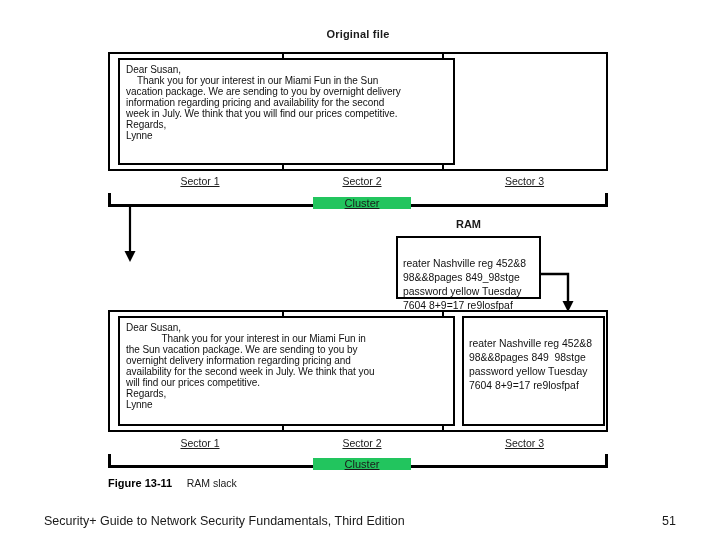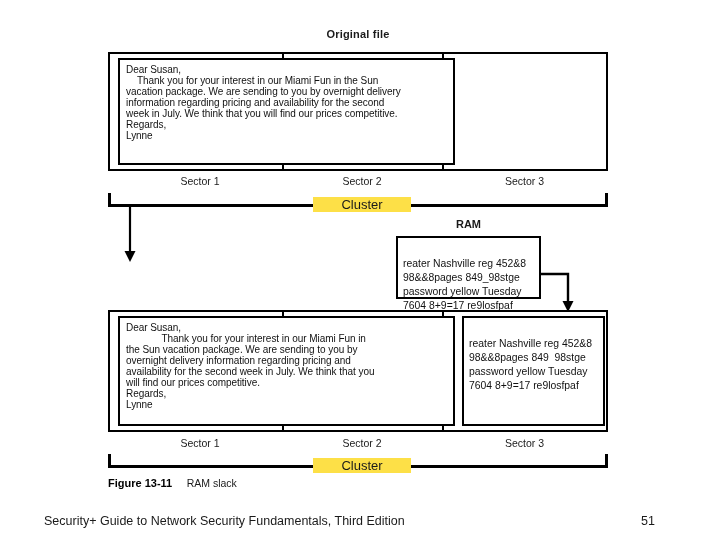--- a/index.html
+++ b/index.html
@@ -62,20 +62,21 @@
     color: #111;
     padding: 19px 5px;
     white-space: pre-wrap;
   }
 
   
   .sector-label {
     font-size: 10.5px;
     color: #1a1a1a;
     text-align: center;
+    text-decoration: underline;
   }
 
   
   .tick {
     background: #000;
     width: 2px;
   }
 
   
   .bracket { position: absolute; }
@@ -86,46 +87,47 @@
   }
   .bracket .vtick {
     position: absolute;
     width: 3px;
     height: 11px;
     background: #000;
     top: 0;
   }
   .bracket .cluster-word {
     position: absolute;
-    font-size: 13px;
-    color: #1a1a1a;
-    background: #fde047;
+    font-size: 11px;
+    color: #1a1a1a;
+    background: #22c55e;
     padding: 0 4px;
     top: -7px;
     text-align: center;
+    text-decoration: underline;
   }
 
   
   .caption-fig {
     font-size: 11px;
     font-weight: bold;
     color: #000;
   }
   .caption-txt {
     font-size: 10.5px;
     color: #1a1a1a;
   }
   .footer-text {
     font-size: 12.5px;
     color: #1a1a1a;
   }
   .footer-page {
     font-size: 12.5px;
     color: #1a1a1a;
-    text-align: center;
+    text-align: right;
   }
   svg { display: block; }
 </style>
 </head>
 <body>
 
 <div class="slide">
 
   <div class="abs label-top" style="left:108px; top:16px; width:500px;">Original file</div>
 

